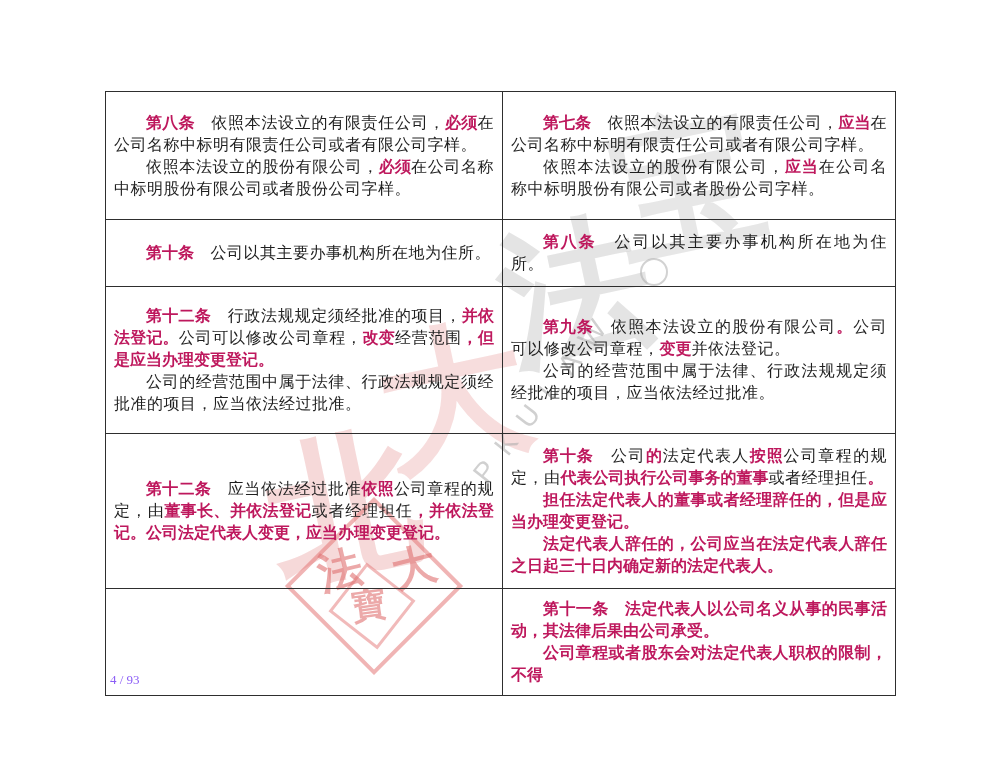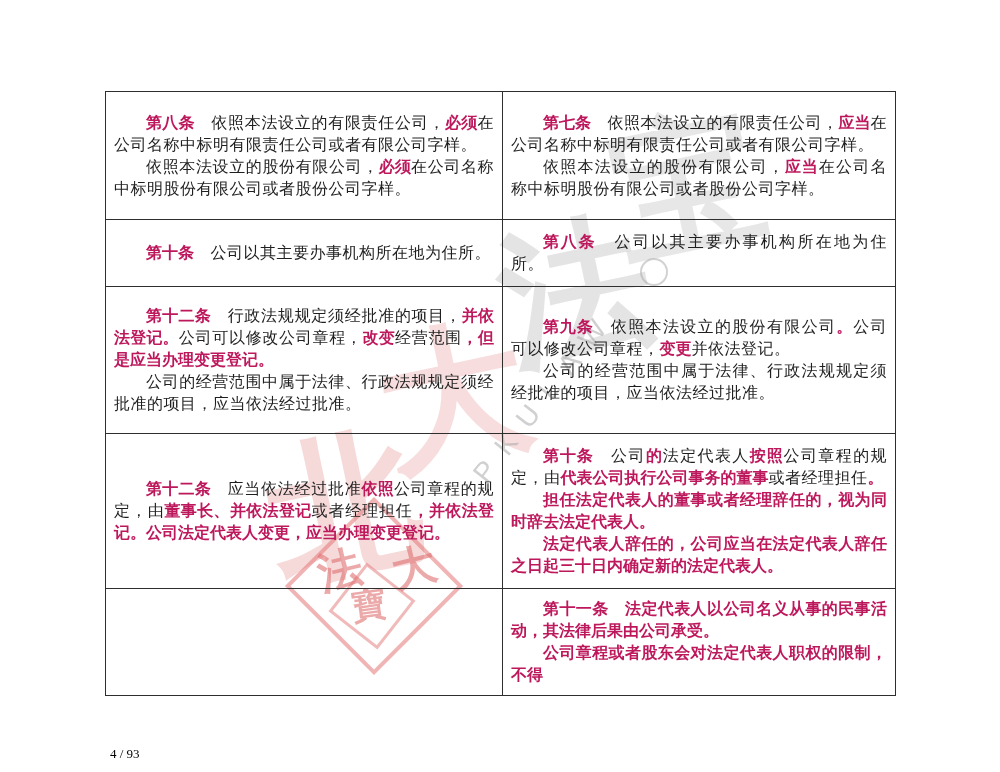--- a/index.html
+++ b/index.html
@@ -58,22 +58,22 @@
   .cmp-table tr:nth-child(5) td{height:100px;border-radius:6px;}
   .cmp-table p{
     margin:0;text-indent:2em;text-align:justify;letter-spacing:0.5px;
   }
   .cmp-table .red{
     color:#be185d;font-weight:bold;
     font-family:"Liberation Sans","DejaVu Sans",sans-serif;letter-spacing:0;
   }
   
   .page-number{
-    position:absolute;left:110px;top:746px;z-index:1;
-    font-size:13px;color:#000000;font-family:"Liberation Serif",serif;
+    position:absolute;left:110px;top:672px;z-index:1;
+    font-size:13px;color:#8b5cf6;font-family:"Liberation Serif",serif;
   }
 </style>
 </head>
 <body>
 
 <div class="wm-layer">
   <span class="wm-char c0">北</span>
   <span class="wm-char c1">大</span>
   <span class="wm-char c2">法</span>
   <span class="wm-char c3">宝</span>
@@ -119,21 +119,21 @@
           <p><span class="red">第九条</span><span>　依照本法设立的股份有限公司</span><span class="red">。</span><span>公司可以修改公司章程，</span><span class="red">变更</span><span>并依法登记。</span></p>
           <p><span>公司的经营范围中属于法律、行政法规规定须经批准的项目，应当依法经过批准。</span></p>
         </td>
       </tr>
       <tr>
         <td>
           <p><span class="red">第十二条</span><span>　应当依法经过批准</span><span class="red">依照</span><span>公司章程的规定，由</span><span class="red">董事长、并依法登记</span><span>或者经理担任</span><span class="red">，并依法登记。公司法定代表人变更，应当办理变更登记。</span></p>
         </td>
         <td>
           <p><span class="red">第十条</span><span>　公司</span><span class="red">的</span><span>法定代表人</span><span class="red">按照</span><span>公司章程的规定，由</span><span class="red">代表公司执行公司事务的董事</span><span>或者经理担任</span><span class="red">。</span></p>
-          <p><span class="red">担任法定代表人的董事或者经理辞任的，视为同时辞去法定代表人。</span></p>
+          <p><span class="red">担任法定代表人的董事或者经理辞任的，但是应当办理变更登记。</span></p>
           <p><span class="red">法定代表人辞任的，公司应当在法定代表人辞任之日起三十日内确定新的法定代表人。</span></p>
         </td>
       </tr>
       <tr>
         <td></td>
         <td>
           <p><span class="red">第十一条</span><span class="red">　法定代表人以公司名义从事的民事活动，其法律后果由公司承受。</span></p>
           <p><span class="red">公司章程或者股东会对法定代表人职权的限制，不得</span></p>
         </td>
       </tr>

